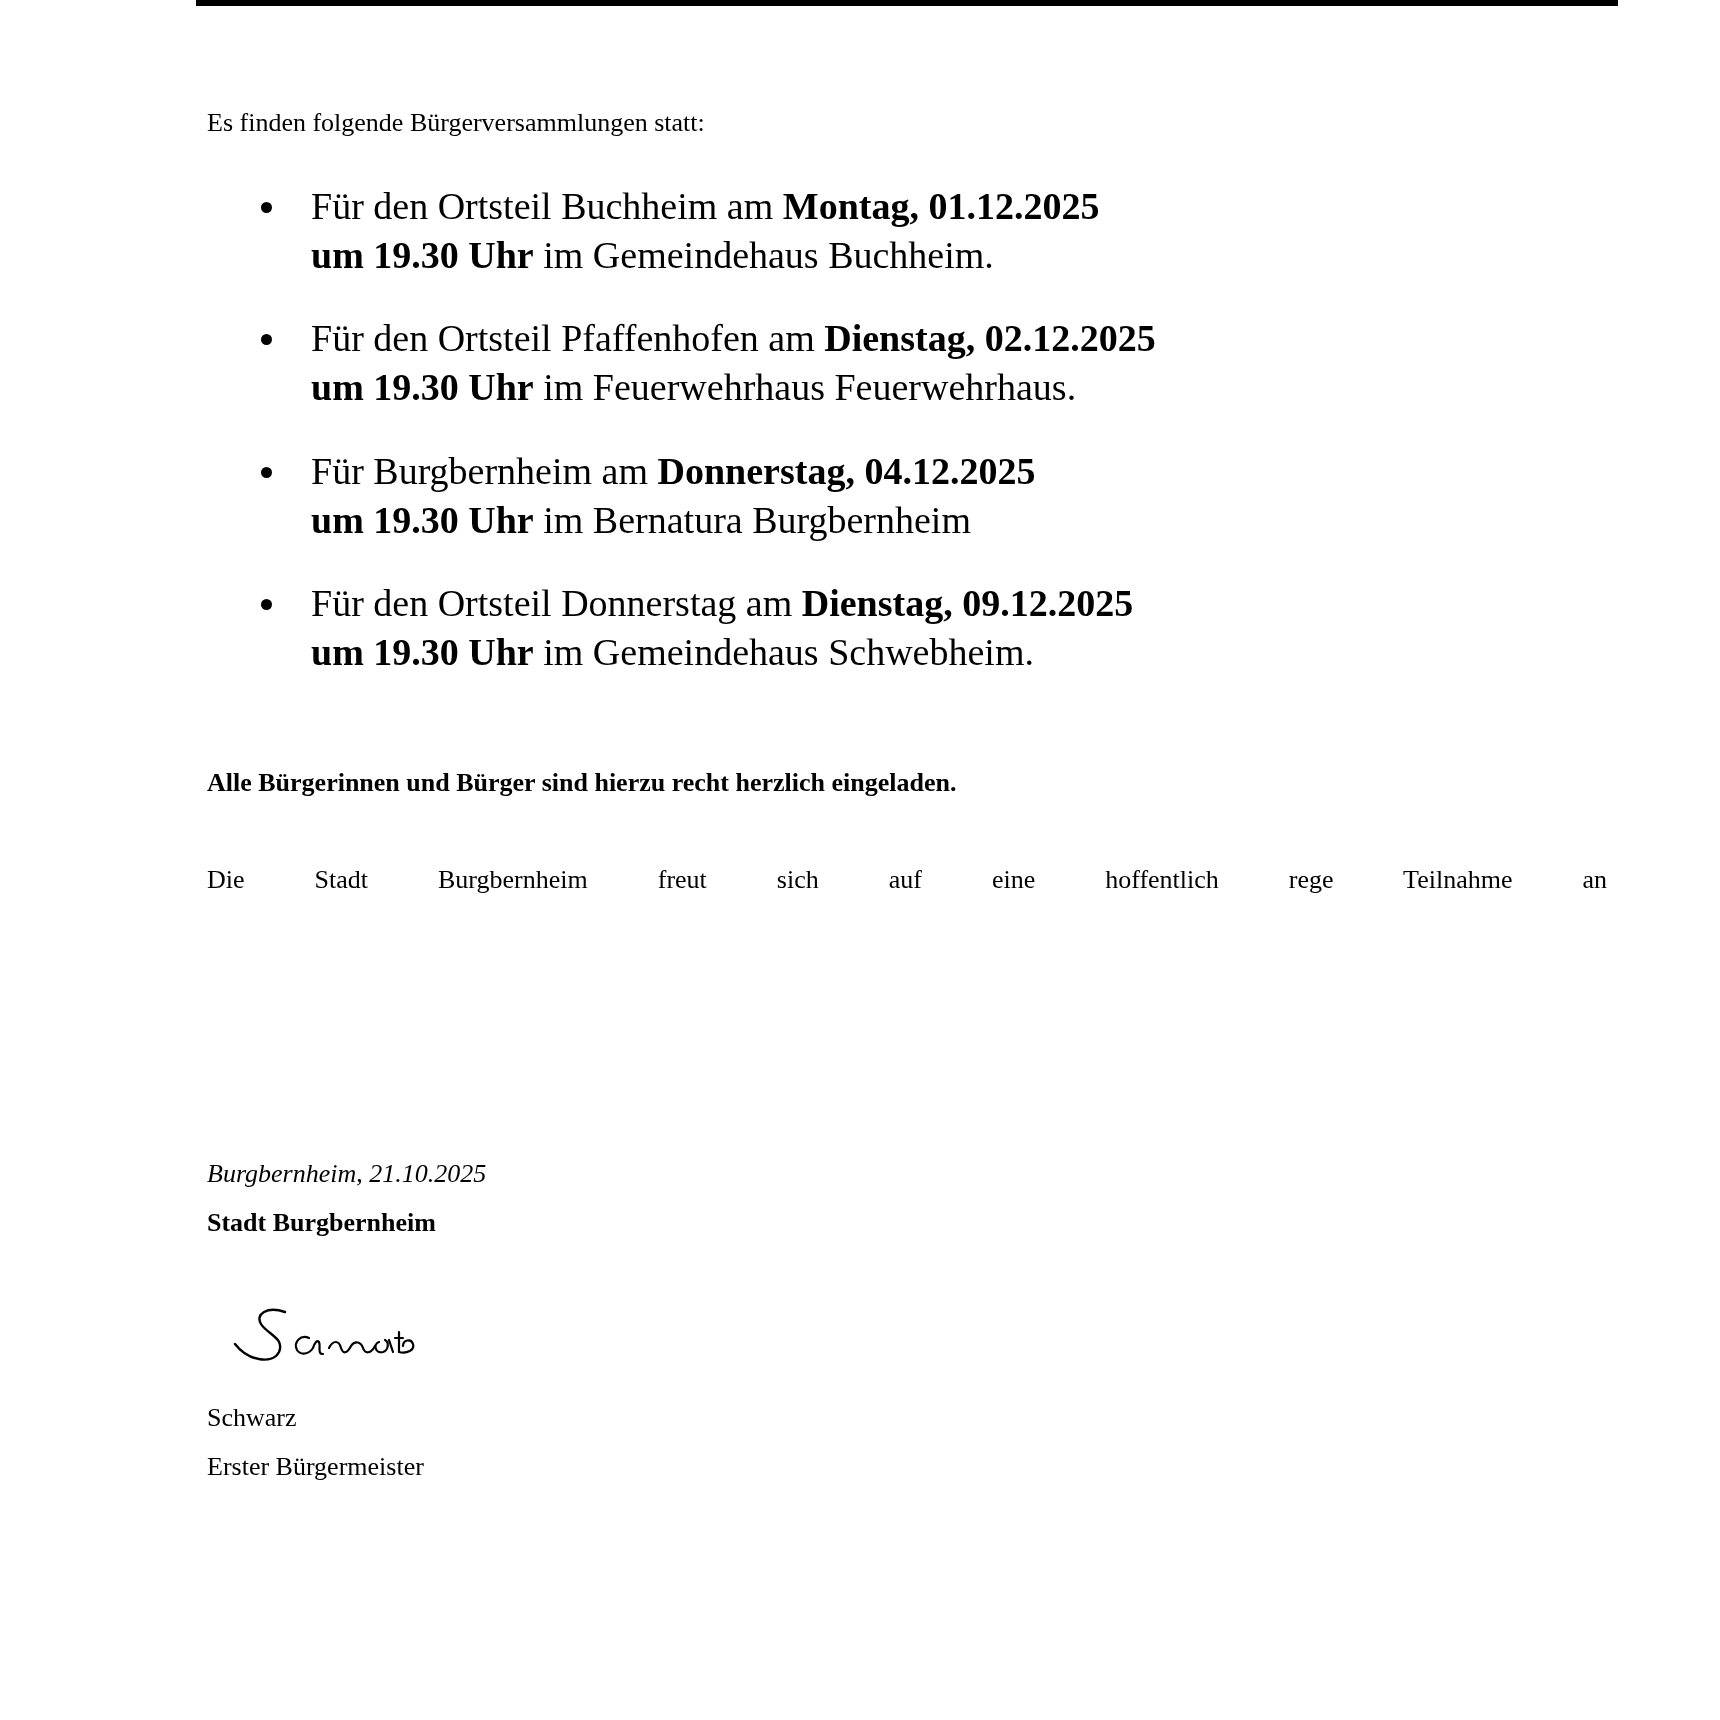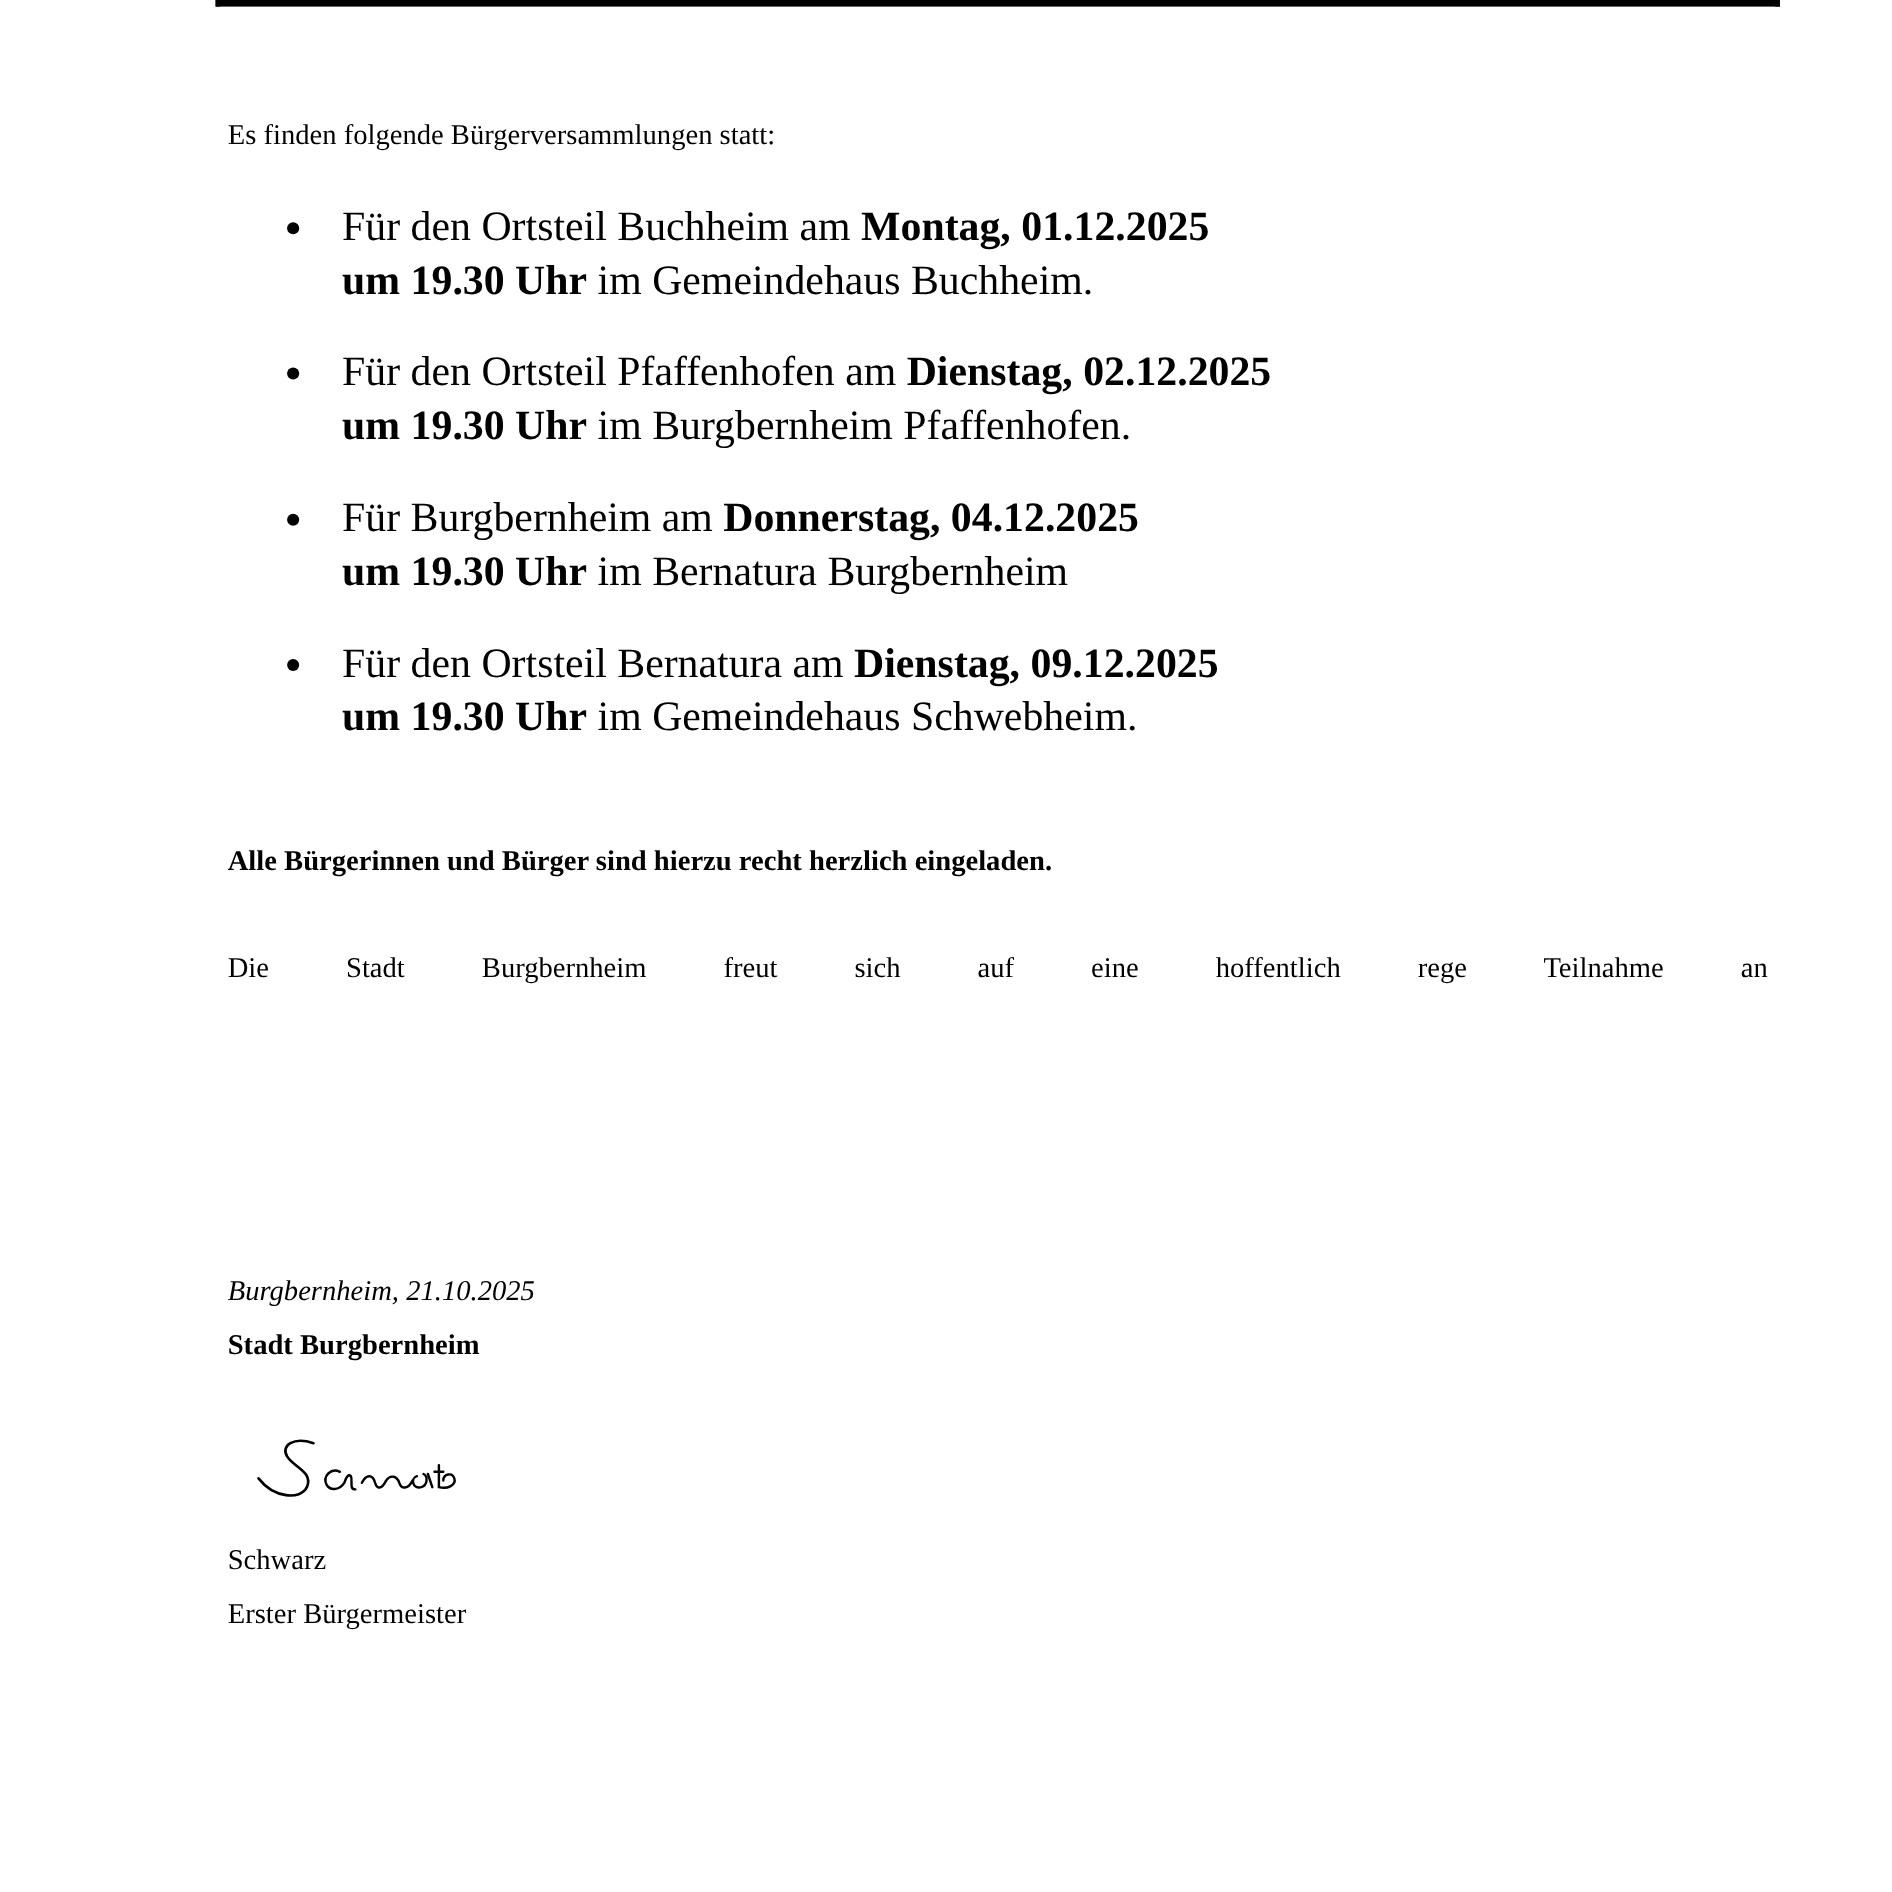--- a/index.html
+++ b/index.html
@@ -102,36 +102,36 @@
       <span class="item-text">
         <span class="item-line"><span>Für den Ortsteil Buchheim am </span><span class="b">Montag, 01.12.2025</span></span>
         <span class="item-line"><span class="b">um 19.30 Uhr</span><span> im Gemeindehaus Buchheim.</span></span>
       </span>
     </li>
 
     <li class="list-item" style="top:314px;">
       <span class="bullet"></span>
       <span class="item-text">
         <span class="item-line"><span>Für den Ortsteil Pfaffenhofen am </span><span class="b">Dienstag, 02.12.2025</span></span>
-        <span class="item-line"><span class="b">um 19.30 Uhr</span><span> im Burgbernheim Pfaffenhofen.</span></span>
+        <span class="item-line"><span class="b">um 19.30 Uhr</span><span> im Feuerwehrhaus Feuerwehrhaus.</span></span>
       </span>
     </li>
 
     <li class="list-item" style="top:447px;">
       <span class="bullet"></span>
       <span class="item-text">
         <span class="item-line"><span>Für Burgbernheim am </span><span class="b">Donnerstag, 04.12.2025</span></span>
         <span class="item-line"><span class="b">um 19.30 Uhr</span><span> im Bernatura Burgbernheim</span></span>
       </span>
     </li>
 
     <li class="list-item" style="top:579px;">
       <span class="bullet"></span>
       <span class="item-text">
-        <span class="item-line"><span>Für den Ortsteil Bernatura am </span><span class="b">Dienstag, 09.12.2025</span></span>
+        <span class="item-line"><span>Für den Ortsteil Donnerstag am </span><span class="b">Dienstag, 09.12.2025</span></span>
         <span class="item-line"><span class="b">um 19.30 Uhr</span><span> im Gemeindehaus Schwebheim.</span></span>
       </span>
     </li>
   </ul>
 
   <p class="para" style="top:758px;font-weight:bold;">Alle Bürgerinnen und Bürger sind hierzu recht herzlich eingeladen.</p>
 
   <p class="para" style="top:855px;">
     <span class="justify-line">Die Stadt Burgbernheim freut sich auf eine hoffentlich rege Teilnahme an</span>
   </p>

